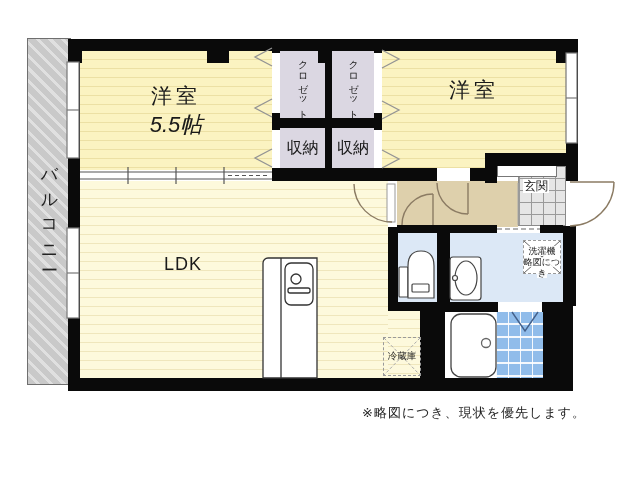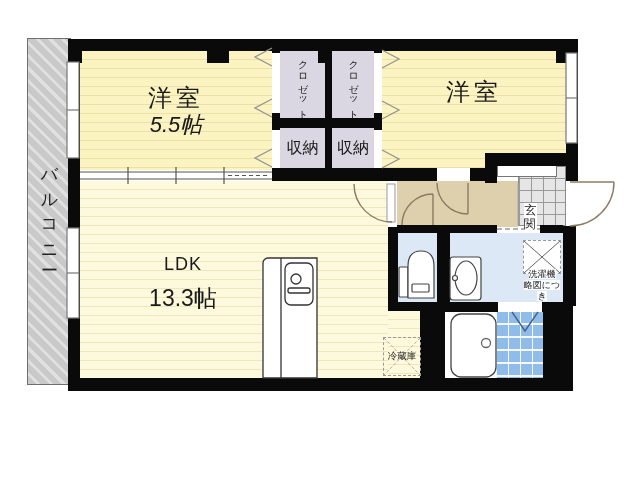--- a/index.html
+++ b/index.html
@@ -19,21 +19,21 @@
     background-size:12px 13px;}
   .genkan{background:#e6e6e6;
     background-image:linear-gradient(0deg,#9a9a9a 1px,transparent 1px),
                      linear-gradient(90deg,#9a9a9a 1px,transparent 1px);
     background-size:12px 12px;border:1px solid #8a8a8a;box-sizing:border-box;}
   .balcony{background:repeating-linear-gradient(45deg,#c9c9c9 0px,#c9c9c9 6px,#e0e0e0 6px,#e0e0e0 9px);
     border:1.5px solid #6f6f6f;border-right:none;box-sizing:border-box;
     display:flex;align-items:center;justify-content:center;}
   .vtext{writing-mode:vertical-rl;text-orientation:mixed;}
   .lbl{position:absolute;text-align:center;line-height:1.15;}
-  .room-name{font-size:24px;letter-spacing:4px;}
+  .room-name{font-size:21px;letter-spacing:4px;}
   .room-size{font-size:22px;font-style:italic;}
   .ldk-name{font-size:18px;letter-spacing:1px;}
   .ldk-size{font-size:23px;}
   .closet-lbl{font-size:10px;letter-spacing:1px;line-height:1;}
   .storage-lbl{font-size:16px;}
   .small-lbl{font-size:9px;line-height:1.2;}
   .genkan-lbl{font-size:12px;}
   .genkan-lbl span{background:#fff;padding:0 1px;}
   .washer-lbl span{background:rgba(255,255,255,.85);}
   .balcony-lbl{font-size:17px;letter-spacing:7px;color:#222;}
@@ -208,27 +208,27 @@
     <g stroke="#aaa" stroke-width="1" stroke-dasharray="3 2">
       <line x1="384" y1="338" x2="420" y2="375"></line>
         <line x1="420" y1="338" x2="384" y2="375"></line>
     </g>
   </svg>
 
   <div class="lbl room-name" style="left:96px;top:84px;width:160px;">洋室</div>
   <div class="lbl room-size" style="left:96px;top:112px;width:160px;">5.5帖</div>
   <div class="lbl room-name" style="left:394px;top:78px;width:160px;">洋室</div>
   <div class="lbl ldk-name" style="left:103px;top:254px;width:160px;">LDK</div>
-  <div class="lbl ldk-size" style="left:103px;top:285px;width:160px;">13.3帖</div>
-
-  <div class="lbl genkan-lbl" style="left:518px;top:204px;width:24px;">
+
+  <div class="lbl genkan-lbl" style="left:518px;top:180px;width:36px;">
     <span>玄関</span>
   </div>
 
-  <div class="lbl small-lbl washer-lbl" style="left:520px;top:246px;width:44px;margin-top:23px;">
+  <div class="lbl small-lbl washer-lbl" style="left:520px;top:246px;width:44px;">
     <span>洗濯機</span><br>
     <span>略図につき</span>
   </div>
 
   <div class="lbl small-lbl" style="left:381px;top:350px;width:42px;font-size:9.5px;">冷蔵庫</div>
 
+  <div class="abs note" style="left:362px;top:404px;width:270px;">※略図につき、現状を優先します。</div>
 
 </div>
 
 </body></html>

